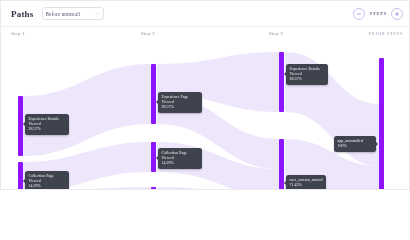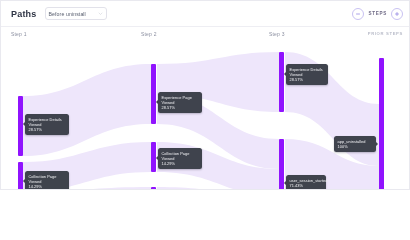--- a/index.html
+++ b/index.html
@@ -1,20 +1,20 @@
 <!DOCTYPE html>
 <html><head>
 <meta charset="utf-8">
 <style>
   html,body{margin:0;padding:0;background:#ffffff;}
   body{width:410px;height:226px;overflow:hidden;
        font-family:"Liberation Sans","DejaVu Sans",sans-serif;
        -webkit-font-smoothing:antialiased;}
   .app{position:relative;width:410px;height:190px;background:#fff;
-       border:1px solid #e9e9ef;box-sizing:border-box;overflow:hidden;}
+       border:1px solid #e9e9ef;box-sizing:border-box;overflow:hidden;font-family:Liberation Serif, serif;}
 
   
   .header{position:absolute;left:0;top:0;width:410px;height:26px;
           background:#fff;border-bottom:1px solid #eeeef3;
           display:flex;align-items:center;box-sizing:border-box;padding:0 8px 0 10px;}
   .title{font-size:9px;font-weight:bold;color:#2f3545;letter-spacing:.2px;}
   .select{margin-left:8px;width:62px;height:13px;border:1px solid #e2e2ea;border-radius:3px;
           background:#fff;display:flex;align-items:center;justify-content:space-between;
           padding:0 3px;box-sizing:border-box;}
   .select-val{font-size:5.2px;color:#5a6070;letter-spacing:.1px;white-space:nowrap;}

